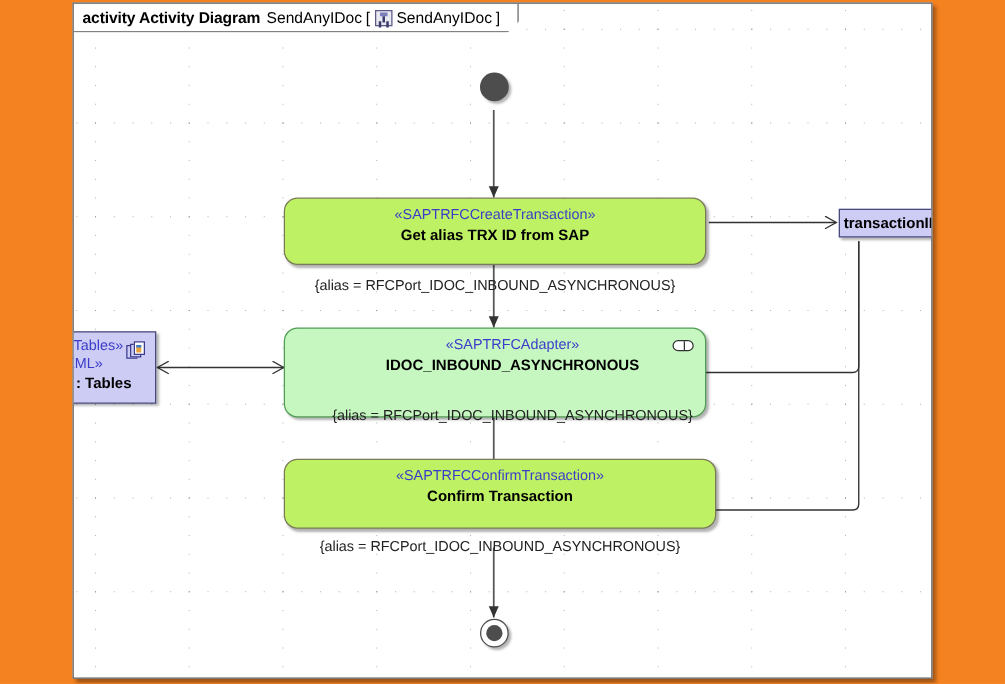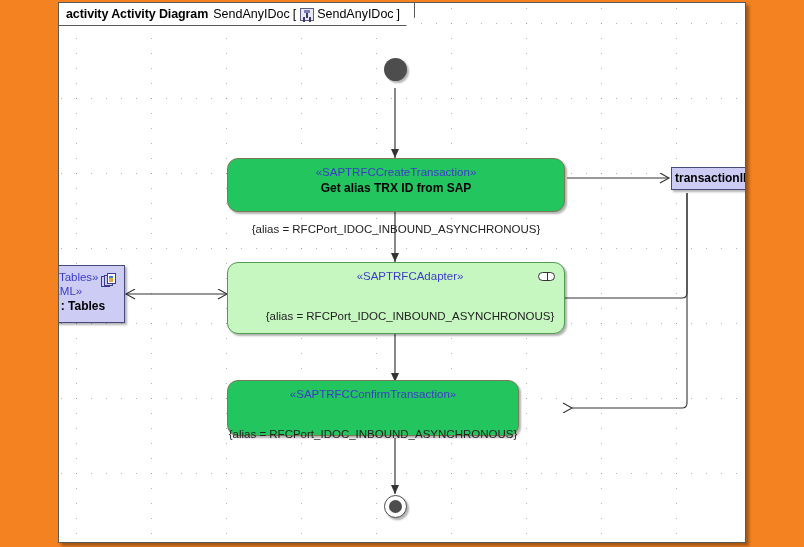--- a/index.html
+++ b/index.html
@@ -93,21 +93,21 @@
 
   
   .node {
     position: absolute;
     box-sizing: border-box;
     box-shadow: 2px 2px 2px rgba(0,0,0,0.30);
   }
   .action {
     border: 1px solid #7a7a55;
     border-radius: 11px;
-    background: #22c55e;
+    background: #bef264;
     text-align: center;
     padding-top: 6px;
   }
   .action.green {
     background: #c6f7c0;
     border-color: #4f9c52;
     padding-left: 28px;
   }
   .stereotype {
     color: #3c3cc8;
@@ -269,25 +269,27 @@
 
     <div class="node action" style="left:168px; top:155px; width:338px; height:54px;">
       <div class="stereotype">«SAPTRFCCreateTransaction»</div>
       <div class="nodename">Get alias TRX ID from SAP</div>
       <div class="tagged">{alias = RFCPort_IDOC_INBOUND_ASYNCHRONOUS}</div>
     </div>
 
     <div class="node action green" style="left:168px; top:259px; width:338px; height:72px;">
       <div class="behavior-icon"></div>
       <div class="stereotype">«SAPTRFCAdapter»</div>
+      <div class="nodename">IDOC_INBOUND_ASYNCHRONOUS</div>
       <div class="tagged">{alias = RFCPort_IDOC_INBOUND_ASYNCHRONOUS}</div>
     </div>
 
-    <div class="node action" style="left:168px; top:377px; width:292px; height:56px;">
+    <div class="node action" style="left:168px; top:364px; width:346px; height:56px;">
       <div class="stereotype">«SAPTRFCConfirmTransaction»</div>
+      <div class="nodename">Confirm Transaction</div>
       <div class="tagged">{alias = RFCPort_IDOC_INBOUND_ASYNCHRONOUS}</div>
     </div>
 
     <div class="final-node" style="left:325px; top:492px;"></div>
 
     <div class="objnode" style="left:612px; top:164px; width:130px; height:23px; padding-top:2px;">
       <div class="objname">transactionID : String</div>
     </div>
 
     <div class="objnode" style="left:-56px; top:262px; width:122px; height:58px; padding-top:4px;">

